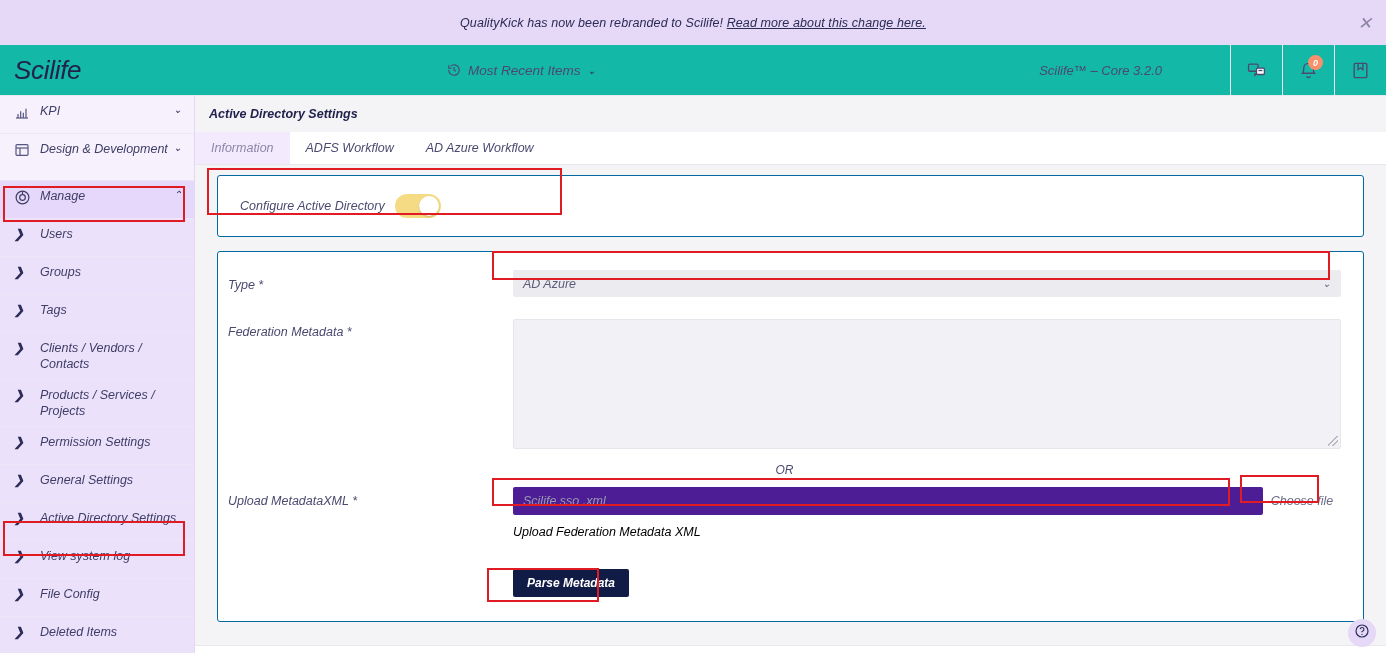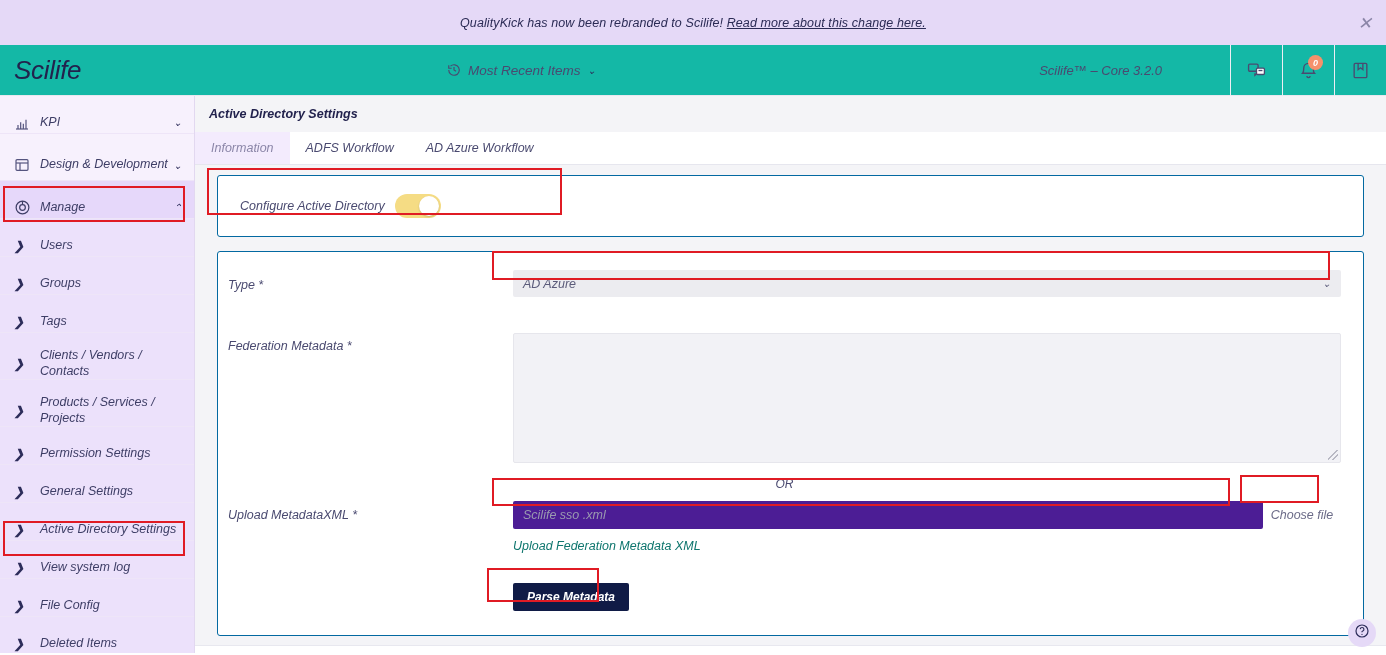--- a/index.html
+++ b/index.html
@@ -68,22 +68,22 @@
   
   .body { flex: 1; display: flex; min-height: 0; }
 
   
   .sidebar {
     width: 195px; flex: 0 0 195px; background: #f7f1fd;
     border-right: 1px solid #e2d8f0; overflow: hidden;
     position: relative;
   }
   .nav-item {
-    display: flex; align-items: center; height: 38px;
-    padding: 16px 12px 0 14px; cursor: pointer; position: relative;
+    display: flex; align-items: flex-start; height: 38px;
+    padding: 8px 12px 0 14px; cursor: pointer; position: relative;
     border-bottom: 1px solid #eee5f8;
     font-size: 12.5px; color: #3e3e66;
   }
   .nav-item.tall { height: 47px; }
   .nav-icon { width: 26px; flex: 0 0 26px; display: flex; align-items: center; color: #55557f; }
   .nav-label { flex: 1; line-height: 1.25; }
   .nav-chev { color: #2d2d5a; font-size: 10px; }
   .nav-item.sub { background: #ece1fb; padding-left: 14px; }
   .nav-item.sub .nav-icon { color: #2d2d5a; font-weight: bold; font-size: 12px; }
   .nav-item.active-group { background: #e6d8fa; }
@@ -158,21 +158,21 @@
     flex: 1; height: 28px; background: #4c1d95; border-radius: 2px;
     display: flex; align-items: center; padding: 0 10px;
     font-size: 12.5px; color: #9a9ab0; cursor: text;
   }
   .choose-file {
     width: 78px; flex: 0 0 78px; height: 28px;
     display: flex; align-items: center; justify-content: center;
     font-size: 12.5px; color: #6b6b88; cursor: pointer;
     background: #fff;
   }
-  .helper { font-size: 12.5px; color: #0f766e; margin-top: 10px; }
+  .helper { font-size: 12.5px; color: #000000; margin-top: 10px; }
   .btn-parse {
     margin-top: 30px; margin-left: 285px; display: inline-flex;
     align-items: center; justify-content: center;
     background: #101b46; color: #fff; font-size: 12px; font-weight: bold;
     height: 28px; padding: 0 14px; border-radius: 2px; cursor: pointer;
   }
   .help-fab {
     position: absolute; right: 10px; bottom: 6px;
     width: 28px; height: 28px; border-radius: 50%;
     background: #e5d9f7; display: flex; align-items: center;
@@ -355,21 +355,21 @@
           <div class="form-row">
             <div class="form-label">Type *</div>
             <div class="field">
               <div class="select-box">
                 <span>AD Azure</span>
                 <span class="chev">⌄</span>
               </div>
             </div>
           </div>
 
-          <div class="form-row" style="margin-top:34px;">
+          <div class="form-row" style="margin-top:20px;">
             <div class="form-label">Federation Metadata *</div>
             <div class="field">
               <div class="textarea-box">
                 <span></span>
                 <span class="resize-grip"></span>
               </div>
             </div>
           </div>
 
           <div class="or-row">OR</div>

